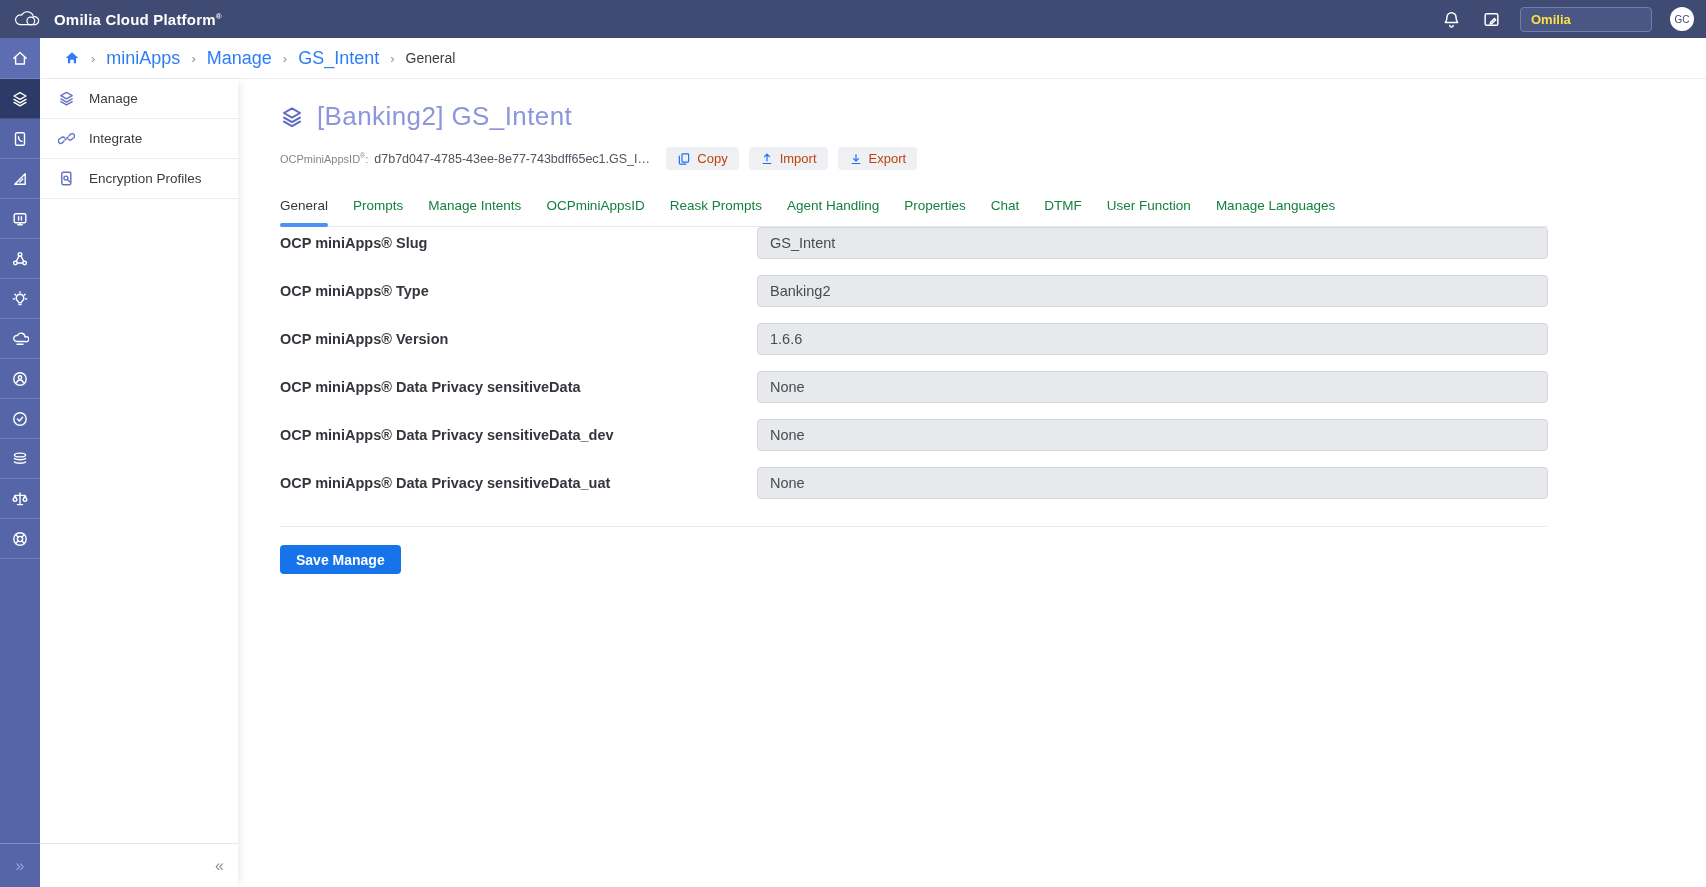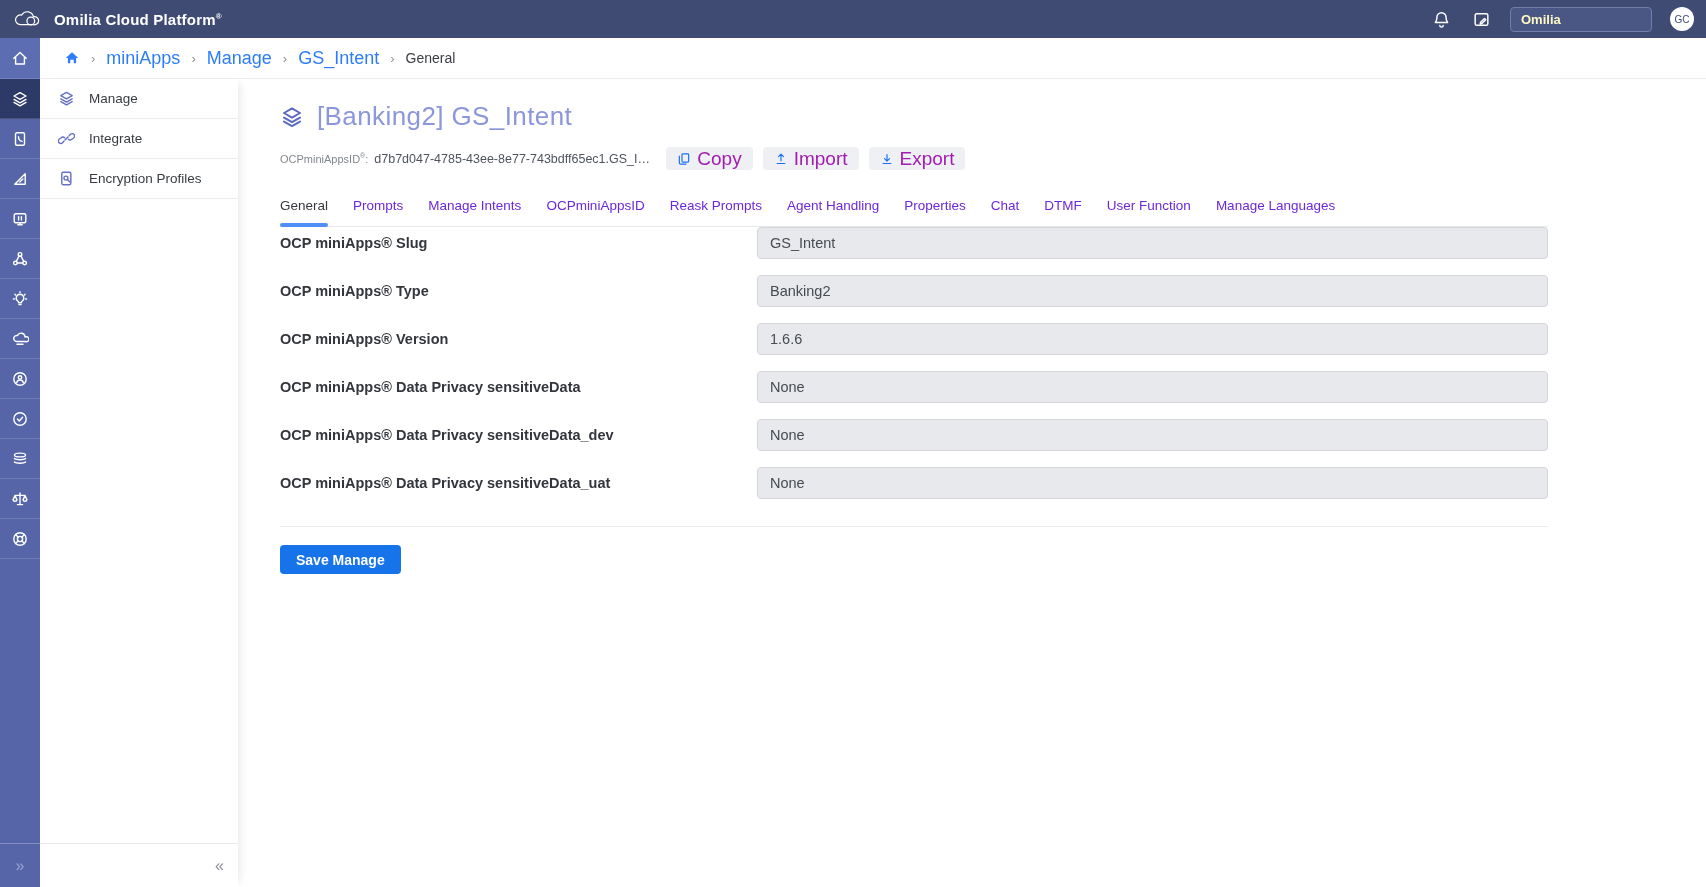--- a/index.html
+++ b/index.html
@@ -8,22 +8,22 @@
 
   
   .topbar { position:absolute; left:0; top:0; width:1706px; height:38px;
     background:#3f4b73; display:flex; align-items:center; padding:0 12px; z-index:30; }
   .brand { display:flex; align-items:center; gap:14px; }
   .brand svg { display:block; }
   .app-title { color:#fff; font-size:15px; font-weight:700; letter-spacing:.2px; }
   .app-title sup { font-size:8px; font-weight:700; }
   .topbar-right { margin-left:auto; display:flex; align-items:center; gap:18px; }
   .icon-btn { width:22px; height:22px; display:flex; align-items:center; justify-content:center; cursor:pointer; }
-  .org-box { width:142px; height:25px; background:#4a5784; border:1px solid #717ea9;
-    border-radius:4px; color:#fef9c3; font-size:13px; font-weight:700; display:flex;
+  .org-box { width:132px; height:25px; background:#4a5784; border:1px solid #717ea9;
+    border-radius:4px; color:#fde047; font-size:13px; font-weight:700; display:flex;
     align-items:center; padding:0 10px; cursor:pointer; }
   .avatar { width:24px; height:24px; border-radius:50%; background:#fff; color:#3f4c7a;
     font-size:10px; font-weight:400; display:flex; align-items:center; justify-content:center; cursor:pointer; }
 
   
   .icon-rail { position:absolute; left:0; top:38px; bottom:0; width:40px; background:#5565a8; z-index:20; }
   .rail-item { width:40px; height:40px; display:flex; align-items:center; justify-content:center;
     border-bottom:1px solid rgba(255,255,255,.14); cursor:pointer; }
   .rail-item.home-cell { height:41px; background:#5d6db1; }
   .rail-item.selected { background:#2d3a68; }
@@ -54,25 +54,25 @@
   .content { position:absolute; left:238px; top:79px; right:0; bottom:0; background:#fff;
     padding:0 158px 0 42px; overflow:hidden; }
   .page-head { margin-top:22px; display:flex; align-items:center; gap:13px; }
   .page-title { color:#8c96db; font-size:26px; font-weight:500; letter-spacing:.4px; }
   .id-row { margin-top:15px; display:flex; align-items:center; }
   .id-label { font-size:11px; color:#82878f; }
   .id-label sup { font-size:7px; }
   .id-value { font-size:12.5px; color:#4e545e; margin-left:6px; max-width:282px;
     white-space:nowrap; overflow:hidden; text-overflow:ellipsis; }
   .chip-btn { margin-left:10px; height:23px; background:#eef0f4; border:none; border-radius:4px;
-    color:#a21caf; font-size:19px; font-weight:500; font-family:inherit; display:flex;
+    color:#c2410c; font-size:13px; font-weight:500; font-family:inherit; display:flex;
     align-items:center; gap:6px; padding:0 11px; cursor:pointer; }
 
   .tabs { margin-top:28px; display:flex; gap:25px; border-bottom:1px solid #e7e8ea; }
-  .tab { font-size:13.5px; color:#6d28d9; padding-bottom:13px; cursor:pointer; position:relative; white-space:nowrap; }
+  .tab { font-size:13.5px; color:#15803d; padding-bottom:13px; cursor:pointer; position:relative; white-space:nowrap; }
   .tab.active { color:#34383e; }
   .tab.active::after { content:""; position:absolute; left:0; right:0; bottom:-1px; height:4px;
     border-radius:2px; background:#4e90f7; }
 
   .form-row { display:flex; align-items:center; height:32px; margin-bottom:16px; }
   .form-row:first-of-type { margin-top:12px; }
   .form-row label { flex:0 0 477px; font-size:14.5px; font-weight:600; color:#33363c; }
   .form-row input { flex:1; height:32px; background:#e8e9ec; border:1px solid #d5d6da;
     border-radius:4px; padding:0 12px; font-size:14.5px; color:#474b52; font-family:inherit; }
 

